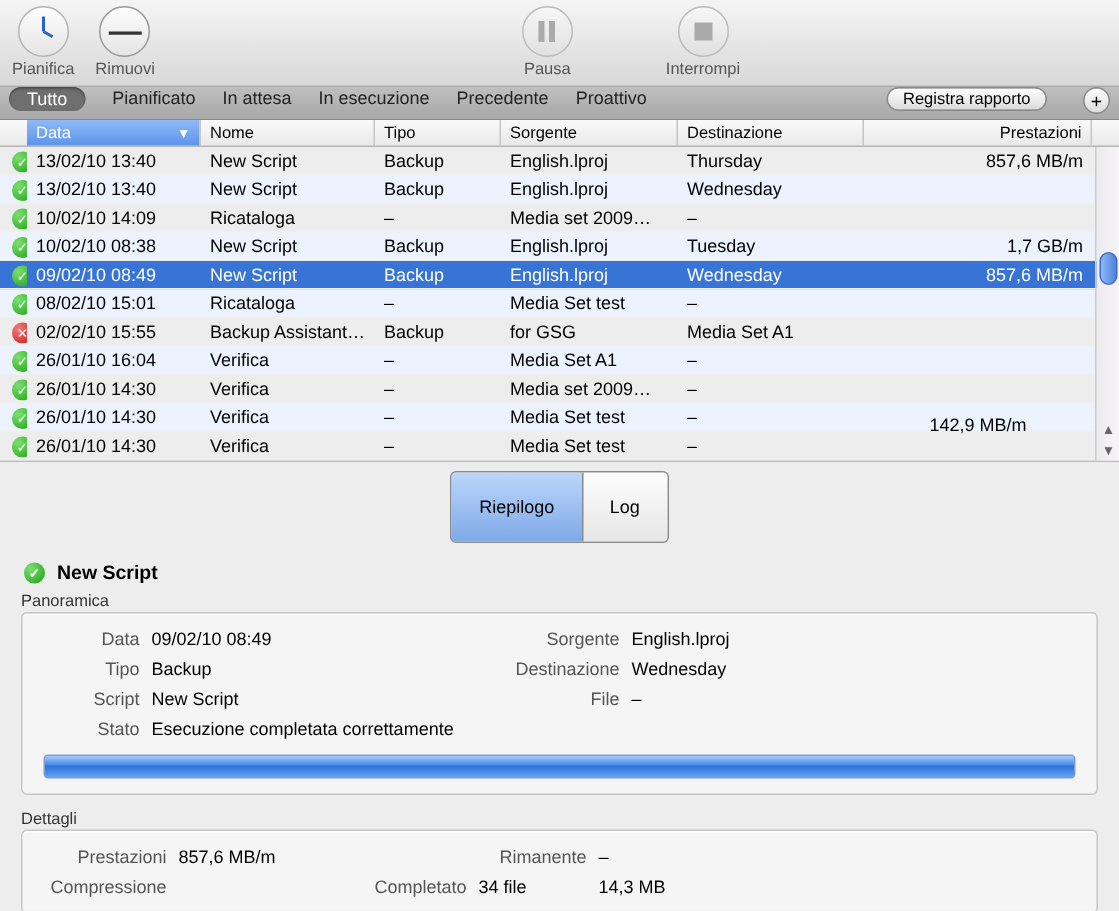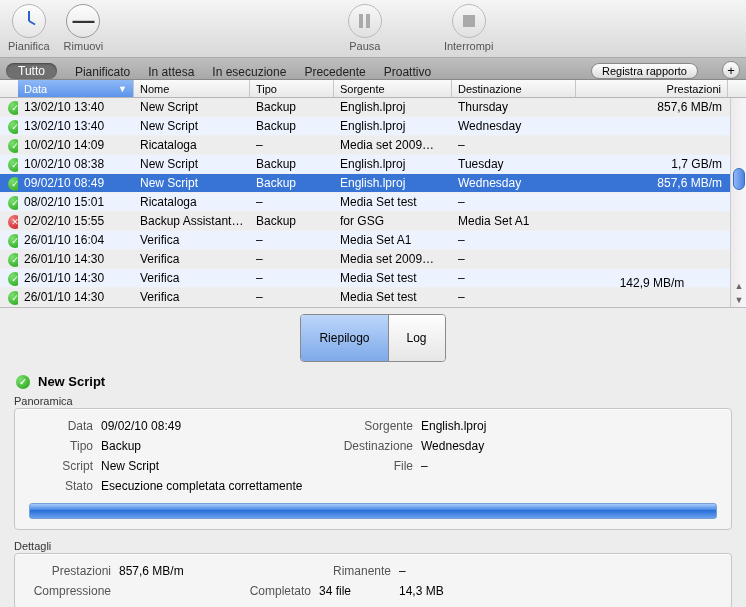--- a/index.html
+++ b/index.html
@@ -60,21 +60,21 @@
   .tb-icon.pause span { display:flex; gap:3px;}
   .tb-icon.pause .bar{ width:4px;height:14px;background:#aaa;}
   .tb-icon.stop .sq{ width:12px;height:12px;background:#aaa;}
   .tb-spacer { flex:1; }
   .tb-center { display:flex;gap:48px; }
 
   
   .filterbar {
     background: linear-gradient(#bfbfbf,#a8a8a8);
     height: 22px;
-    display:flex; align-items:flex-end;
+    display:flex; align-items:flex-start;
     padding: 0 6px;
     border-bottom:1px solid #888;
     gap: 18px;
   }
   .pill {
     font-size:12px; padding:1px 12px;
     border-radius:10px;
     cursor: default;
   }
   .pill.active {

